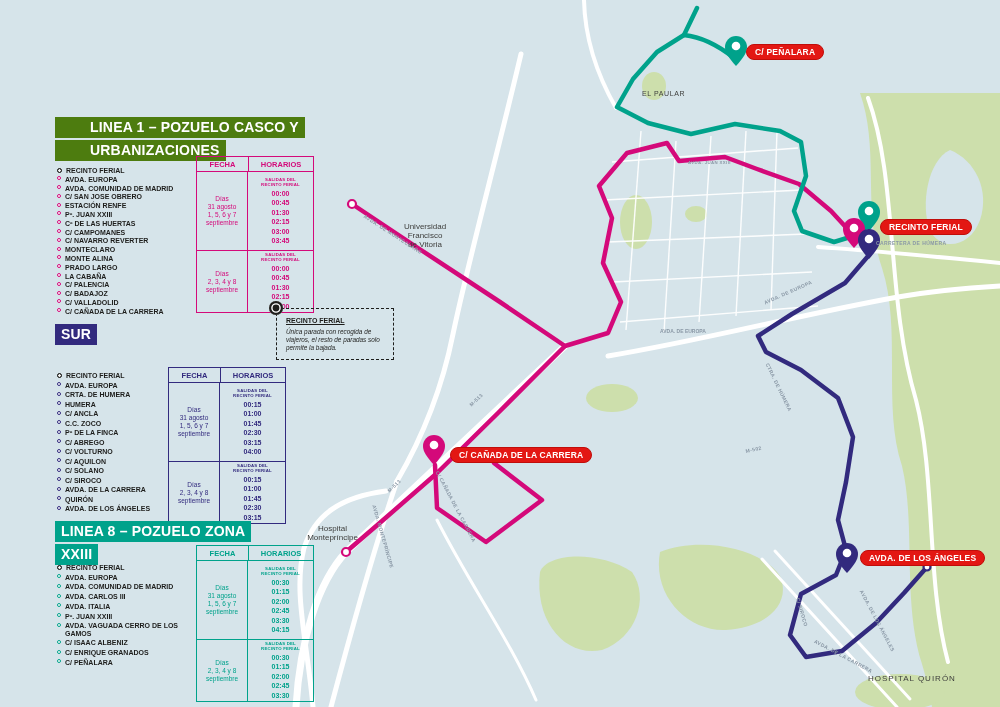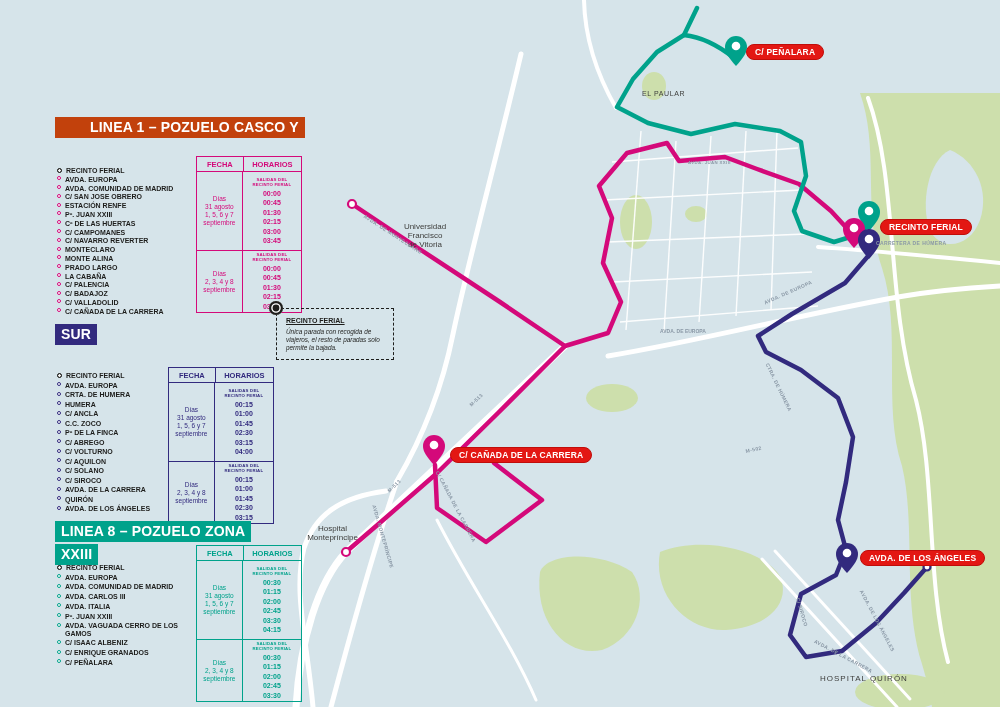--- a/index.html
+++ b/index.html
@@ -32,40 +32,40 @@
   
   #title{position:absolute;left:40px;top:30px;color:#9b8a43;z-index:5;}
   #title .t1{font-size:38px;font-weight:700;letter-spacing:-1px;line-height:40px;}
   #title .t1 .small{font-size:23px;letter-spacing:-.5px;}
   #title .t2{font-size:32px;font-weight:700;letter-spacing:-1px;line-height:36px;}
 
   
   .badge{position:absolute;z-index:5;}
   .badge .chip{display:block;width:max-content;color:#fff;font-weight:700;font-size:14px;
     letter-spacing:.2px;padding:2px 6px 3px;margin-bottom:2px;}
-  .badge.pinkB .chip{background:#c2410c;padding-left:35px;}
+  .badge.pinkB .chip{background:#4d7c0f;padding-left:35px;}
   .badge.navyB .chip{background:#322a7e;}
   .badge.tealB .chip{background:#00a28b;}
 
   
   .stops{position:absolute;list-style:none;margin:0;padding:0;z-index:5;width:150px;}
   .stops li{display:flex;align-items:flex-start;gap:4px;}
   .stops .dot{flex:0 0 auto;width:4px;height:4px;border-radius:50%;border:1.6px solid;background:#fff;margin-top:.5px;}
   .stops.pinkS .dot{border-color:#d4097a;}
   .stops.navyS .dot{border-color:#322a7e;}
   .stops.tealS .dot{border-color:#00a28b;}
   .stops li:first-child .dot{border-color:#1d1d1b;background:#1d1d1b;box-shadow:inset 0 0 0 1.4px #fff;width:5px;height:5px;}
   .stops .stoplabel{font-size:7px;font-weight:700;color:#1d1d1b;line-height:7.4px;}
   #stops1 li{margin-bottom:1.4px;}
   #stops2 li{margin-bottom:2.1px;}
   #stops3 li{margin-bottom:2.3px;}
   #stops3{width:122px;}
 
   
-  .sched{position:absolute;width:106px;border:1px solid currentColor;z-index:5;background:transparent;}
+  .sched{position:absolute;width:118px;border:1px solid currentColor;z-index:5;background:transparent;}
   .sched.pinkT{color:#d4097a;} .sched.navyT{color:#322a7e;} .sched.tealT{color:#00a28b;}
   .sched-head{display:flex;height:15px;border-bottom:1px solid currentColor;}
   .sched-head div{flex:0 0 44%;display:flex;align-items:center;justify-content:center;
     font-size:7.5px;font-weight:700;}
   .sched-head div+div{flex:0 0 56%;border-left:1px solid currentColor;}
   .sched-row{display:flex;}
   .sched-row + .sched-row{border-top:1px solid currentColor;}
   .sched .dias{flex:0 0 44%;display:flex;align-items:center;justify-content:center;text-align:center;
     font-size:6.5px;line-height:8px;white-space:pre-line;border-right:1px solid currentColor;font-weight:400;}
   .sched .hor{flex:0 0 56%;display:flex;flex-direction:column;align-items:center;justify-content:center;padding:3px 0;}
@@ -174,39 +174,40 @@
   <div class="pill" style="left:450px;top:447px">C/ CAÑADA DE LA CARRERA</div>
   <div class="pill" style="left:860px;top:550px">AVDA. DE LOS ÁNGELES</div>
 
   <div class="place-label" style="left:642px;top:90px;font-size:7px;letter-spacing:.6px">EL PAULAR</div>
   <div class="place-label" style="left:385px;top:222px;width:80px;font-size:8px;line-height:9px;text-align:center">Universidad
 Francisco
 de Vitoria</div>
   <div class="place-label" style="left:660px;top:328px;font-size:5px;color:#8a98a6;font-weight:700">AVDA. DE EUROPA</div>
   <div class="place-label" style="left:290px;top:524px;width:85px;font-size:8px;line-height:9px;text-align:center">Hospital
 Montepríncipe</div>
-  <div class="place-label" style="left:820px;top:674px;font-size:8px;letter-spacing:1px">HOSPITAL QUIRÓN</div>
+  <div class="place-label" style="left:868px;top:674px;font-size:8px;letter-spacing:1px">HOSPITAL QUIRÓN</div>
 
   <div class="road-label" style="left:366px;top:213px;transform:rotate(33deg)">AVDA. DE MONTECLARO</div>
   <div class="road-label" style="left:468px;top:403px;transform:rotate(-43deg)">M-513</div>
   <div class="road-label" style="left:386px;top:489px;transform:rotate(-43deg)">M-513</div>
   <div class="road-label" style="left:440px;top:470px;transform:rotate(62deg)">C/ CAÑADA DE LA CARRERA</div>
   <div class="road-label" style="left:377px;top:504px;transform:rotate(74deg)">AVDA. MONTEPRÍNCIPE</div>
   <div class="road-label" style="left:770px;top:362px;transform:rotate(64deg)">CTRA. DE HÚMERA</div>
   <div class="road-label" style="left:763px;top:300px;transform:rotate(-24deg)">AVDA. DE EUROPA</div>
   <div class="road-label" style="left:876px;top:240px">CARRETERA DE HÚMERA</div>
   <div class="road-label" style="left:688px;top:160px;font-size:4.3px">AVDA. JUAN XXIII</div>
   <div class="road-label" style="left:801px;top:597px;transform:rotate(74deg)">C/ SIROCO</div>
   <div class="road-label" style="left:864px;top:589px;transform:rotate(62deg)">AVDA. DE LOS ÁNGELES</div>
   <div class="road-label" style="left:816px;top:638px;transform:rotate(28deg)">AVDA. DE LA CARRERA</div>
   <div class="road-label" style="left:745px;top:448px;transform:rotate(-12deg)">M-502</div>
 
 
   <div class="badge pinkB" style="left:55px;top:117px">
     <span class="chip">LINEA 1 – POZUELO CASCO Y</span>
+    <span class="chip">URBANIZACIONES</span>
   </div>
   <ul id="stops1" class="stops pinkS" style="left:57px;top:167px">
 
   <li>
         <span class="dot"></span>
         <span class="stoplabel">RECINTO FERIAL</span>
       </li>
       <li>
         <span class="dot"></span>
         <span class="stoplabel">AVDA. EUROPA</span>

